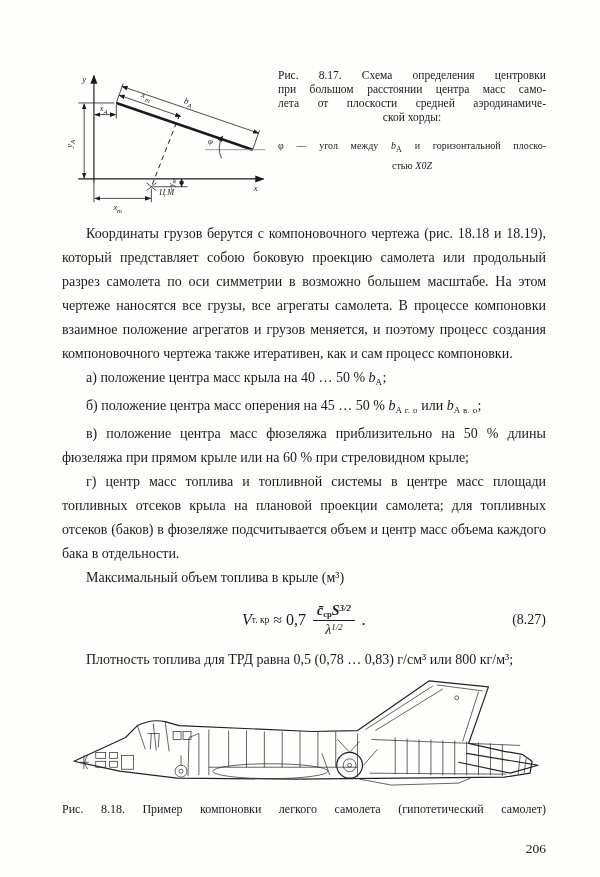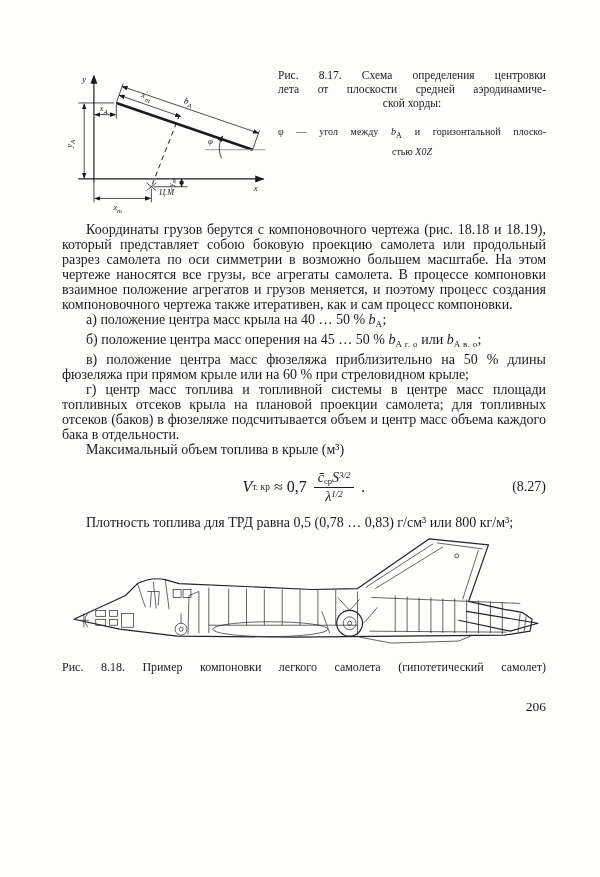--- a/index.html
+++ b/index.html
@@ -15,30 +15,30 @@
   .fig817-diagram svg{display:block;}
   .fig817-caption{flex:1;padding-top:4px;font-size:11.5px;line-height:14px;}
   .cap-line{text-align:justify;text-align-last:justify;}
   .cap-line.center{text-align:center;text-align-last:center;}
   .fig817-note{margin-top:14px;font-size:10px;line-height:16px;}
   .note-line1{text-align:justify;text-align-last:justify;}
   .note-line2{text-align:center;}
   i.var{font-style:italic;}
   sub.vsub{font-size:8px;vertical-align:-3px;letter-spacing:.3px;}
   
-  .body-text{margin:0;font-size:14px;line-height:15px;text-align:justify;}
+  .body-text{margin:0;font-size:14px;line-height:24px;text-align:justify;}
   .indent{text-indent:24px;}
   .body-text sub{font-size:9px;vertical-align:-3px;}
   
   .formula-row{position:relative;margin:9px 0 7px;display:flex;justify-content:center;align-items:center;min-height:42px;}
   .formula{font-size:16px;font-style:italic;display:flex;align-items:center;}
   .formula .f-approx{font-style:normal;margin:0 4px;text-align:right;}
   .formula sub{font-size:9.5px;vertical-align:-4px;font-style:normal;}
   .frac{display:inline-block;vertical-align:middle;text-align:center;margin:0 3px;font-size:14px;}
-  .frac .num{display:block;border-bottom:1.1px solid #1b1b1b;padding:0 4px 1px;}
+  .frac .num{display:block;border-bottom:1.1px solid #1b1b1b;padding:0 4px 1px;font-weight:bold;}
   .frac .den{display:block;padding-top:1px;}
   .frac sup{font-size:9px;vertical-align:4px;}
   .frac sub{font-size:8.5px;vertical-align:-2px;}
   .f-dot{margin-left:4px;}
   .formula-number{position:absolute;right:0;top:50%;transform:translateY(-50%);font-size:14px;}
   
   .fig818{margin-top:4px;}
   .fig818 svg{display:block;}
   .fig818-caption{margin-top:8px;font-size:12px;line-height:15px;text-align:justify;text-align-last:justify;}
   .page-number{margin-top:24px;font-size:13.5px;text-align:right;}
@@ -123,20 +123,21 @@
         <g>
           <line class="thin" x1="91" y1="128" x2="91" y2="142"></line>
           <line class="thin" x1="33" y1="138" x2="90" y2="138" marker-start="url(#arr)" marker-end="url(#arr)"></line>
         </g>
         <text x="52" y="150" font-size="8.5"><tspan>х</tspan><tspan dy="3" font-size="7">т</tspan></text>
       </svg>
     </div>
 
     <div class="fig817-caption">
       <div class="cap-line">Рис. 8.17. Схема определения центровки</div>
+      <div class="cap-line">при большом расстоянии центра масс само-</div>
       <div class="cap-line">лета от плоскости средней аэродинамиче-</div>
       <div class="cap-line center">ской хорды:</div>
       <div class="fig817-note">
         <div class="note-line1"><span>φ — угол между </span><i class="var">b</i><sub class="vsub">А</sub><span> и горизонтальной плоско-</span></div>
         <div class="note-line2"><span>стью </span><i class="var">X0Z</i></div>
       </div>
     </div>
   </div>
 
   <p class="body-text indent">Координаты грузов берутся с компоновочного чертежа (рис. 18.18 и 18.19), который представляет собою боковую проекцию самолета или продольный разрез самолета по оси симметрии в возможно большем масштабе. На этом чертеже наносятся все грузы, все агрегаты самолета. В процессе компоновки взаимное положение агрегатов и грузов меняется, и поэтому процесс создания компоновочного чертежа также итеративен, как и сам процесс компоновки.</p>

